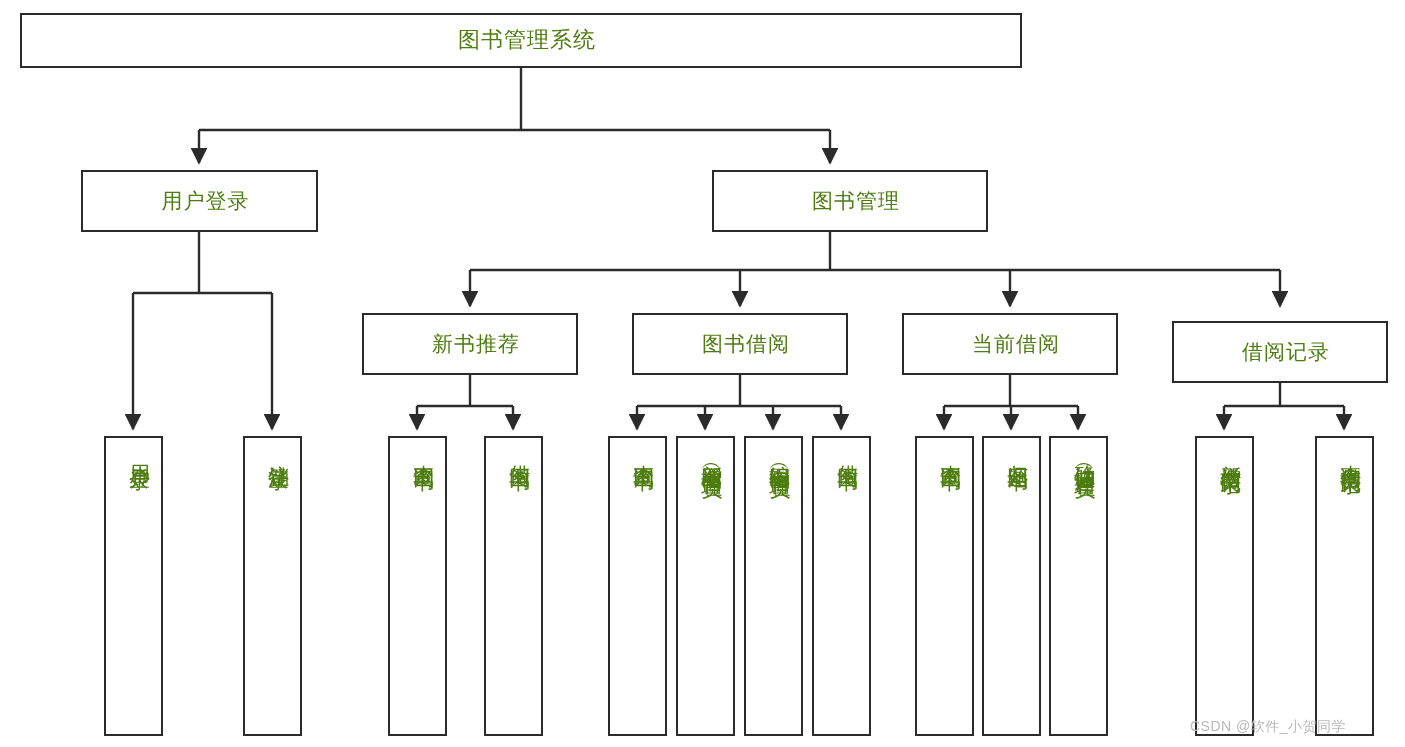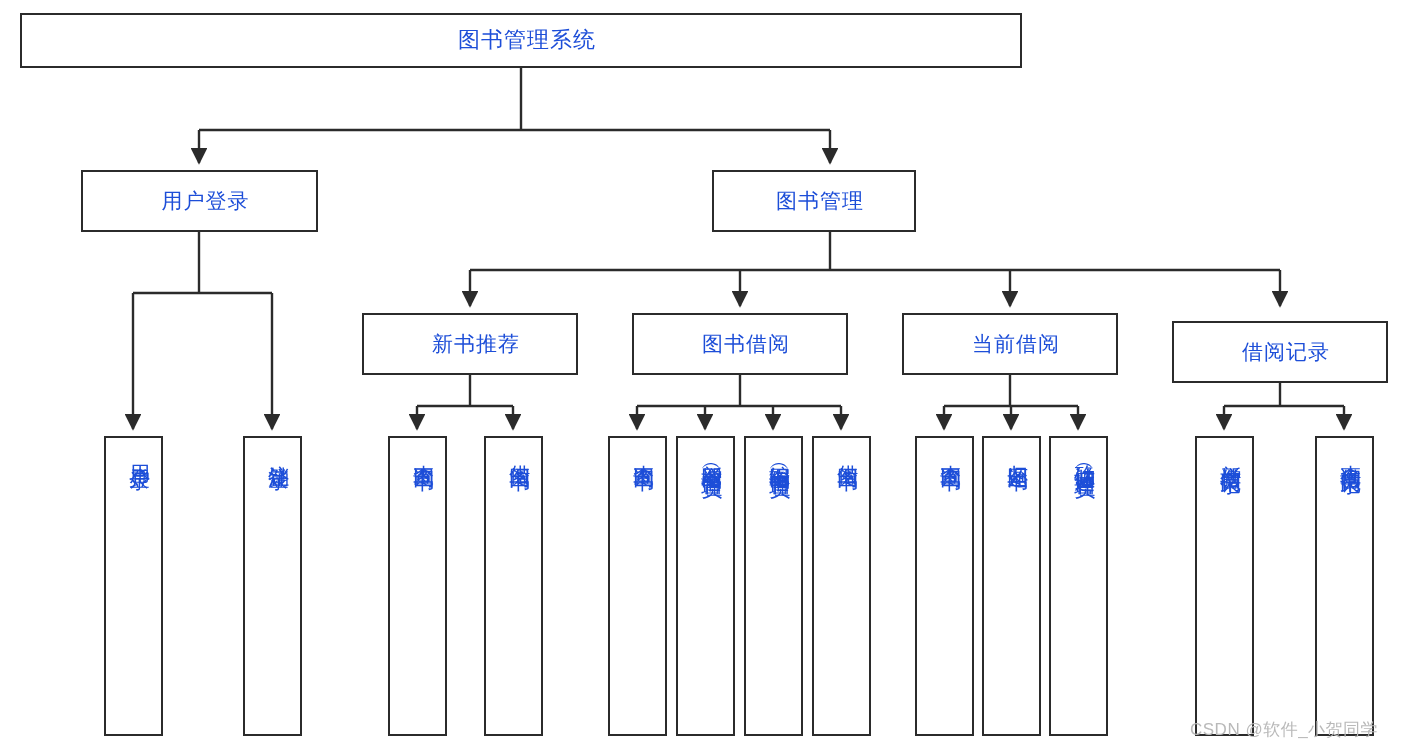--- a/index.html
+++ b/index.html
@@ -24,21 +24,21 @@
     pointer-events: none;
   }
   .node {
     position: absolute;
     box-sizing: border-box;
     background: #ffffff;
     border: 2px solid #2b2b2b;
     display: flex;
     align-items: center;
     justify-content: center;
-    color: #1d4ed8;
+    color: #4d7c0f;
     padding-left: 12px;
   }
   .node.horizontal .label {
     writing-mode: horizontal-tb;
     font-size: 21px;
     line-height: 1.2;
     letter-spacing: 1px;
     white-space: nowrap;
   }
   .node.vertical {
@@ -50,21 +50,21 @@
     writing-mode: vertical-rl;
     text-orientation: upright;
     font-size: 21px;
     line-height: 1.25;
     letter-spacing: 2px;
     white-space: nowrap;
   }
   .node.root .label { font-size: 22px; }
   .watermark {
     position: absolute;
-    font-size: 17px;
+    font-size: 14px;
     color: #b9b9b9;
     white-space: nowrap;
     letter-spacing: 0.5px;
   }
 </style>
 </head>
 <body>
 
 <div id="canvas">
 
@@ -121,21 +121,21 @@
     </g>
   </svg>
 
   <div class="node horizontal root" style="left: 20px; top: 13px; width: 1002px; height: 55px;">
     <span class="label">图书管理系统</span>
   </div>
 
   <div class="node horizontal" style="left: 81px; top: 170px; width: 237px; height: 62px;">
     <span class="label">用户登录</span>
   </div>
-  <div class="node horizontal" style="left: 712px; top: 170px; width: 204px; height: 62px;">
+  <div class="node horizontal" style="left: 712px; top: 170px; width: 276px; height: 62px;">
     <span class="label">图书管理</span>
   </div>
 
   <div class="node horizontal" style="left: 362px; top: 313px; width: 216px; height: 62px;">
     <span class="label">新书推荐</span>
   </div>
   <div class="node horizontal" style="left: 632px; top: 313px; width: 216px; height: 62px; align-items: center;">
     <span class="label">图书借阅</span>
   </div>
   <div class="node horizontal" style="left: 902px; top: 313px; width: 216px; height: 62px;">

